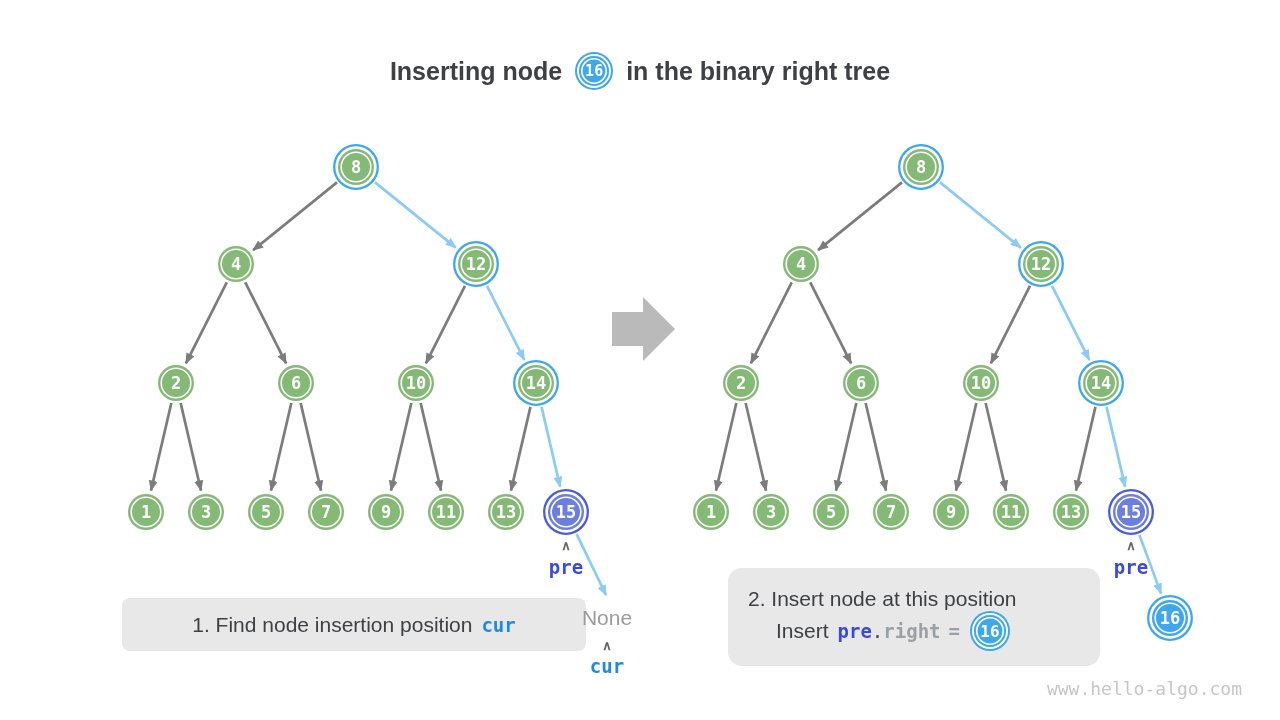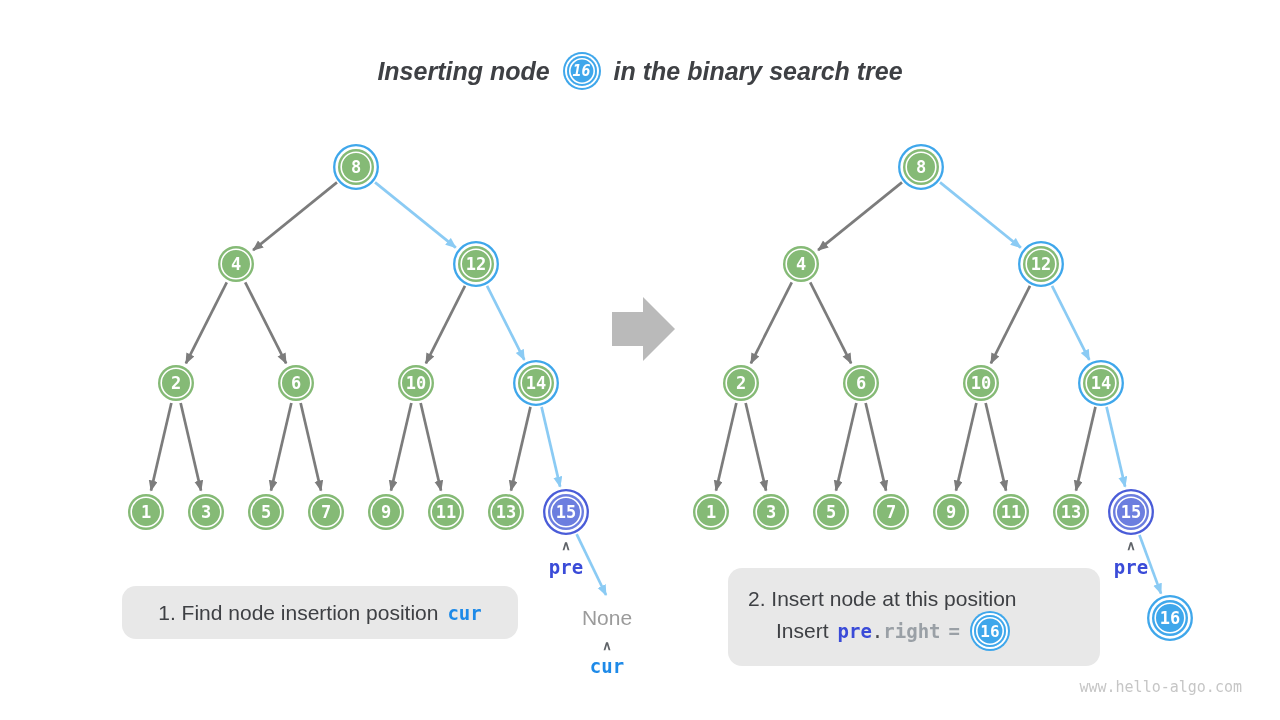--- a/index.html
+++ b/index.html
@@ -6,61 +6,61 @@
     --green:#85BA76; --azure:#3FA7EB; --edge-blue:#8BCBF4; --edge-gray:#7C7C7C;
     --purple:#6C7EDF; --purple-ring:#4A5CD8; --pre-blue:#3A4BD8; --cur-blue:#1E8AE8;
     --dark:#3E4044; --gray-text:#9AA0A6; --cap-bg:#E8E8E8; --wm:#C6C6C6;
   }
   *{margin:0;padding:0;box-sizing:border-box;}
   html,body{background:#fff;}
   .canvas{position:relative;width:1280px;height:720px;background:#ffffff;overflow:hidden;
           font-family:"Liberation Sans",sans-serif;}
   .title-row{position:absolute;top:49px;left:0;width:1280px;height:44px;
              display:flex;align-items:center;justify-content:center;gap:13px;
-             font-size:25px;font-weight:600;color:var(--dark);font-style:italic;}
+             font-size:25px;font-weight:600;color:var(--dark);}
   .badge{display:inline-flex;align-items:center;justify-content:center;border-radius:50%;
          background:var(--azure);color:#fff;font-family:"DejaVu Sans Mono",monospace;font-weight:700;
          box-shadow:0 0 0 2px #fff,0 0 0 4px var(--azure),
                     inset 0 0 0 2px var(--azure),inset 0 0 0 3.6px #fff;}
   .badge-title{width:30px;height:30px;font-size:15px;margin:0 4px;}
   .badge-caption{width:32px;height:32px;font-size:16px;margin-left:14px;}
   #diagram{position:absolute;left:0;top:0;}
   .caption{position:absolute;background:var(--cap-bg);color:var(--dark);}
-  .caption1{left:122px;top:586px;width:396px;height:53px;border-radius:14px;
+  .caption1{left:122px;top:598px;width:464px;height:53px;border-radius:8px;
             display:flex;align-items:center;justify-content:center;font-size:21px;font-weight:500;}
   .caption2{left:728px;top:568px;width:372px;height:98px;border-radius:14px;
             display:flex;flex-direction:column;justify-content:center;gap:4px;
             padding:6px 16px;font-size:21px;font-weight:500;}
   .cap2-line1{padding-left:4px;}
   .cap2-line2{padding-left:32px;display:flex;align-items:center;}
   .code{font-family:"DejaVu Sans Mono",monospace;font-weight:700;font-size:19px;}
   .code.cur{color:var(--cur-blue);margin-left:9px;}
   .code.pre{color:var(--pre-blue);margin-left:9px;}
   .code.dark{color:#4A4A4E;font-weight:400;}
   .code.gray{color:var(--gray-text);font-weight:700;}
   .code.eq{margin-left:8px;}
   .lbl{position:absolute;transform:translate(-50%,-50%);white-space:nowrap;line-height:1;}
   .lbl-pre{font-family:"DejaVu Sans Mono",monospace;font-weight:700;font-size:19px;color:var(--pre-blue);}
   .lbl-cur{font-family:"DejaVu Sans Mono",monospace;font-weight:700;font-size:19px;color:var(--cur-blue);}
   .lbl-none{font-size:21px;color:#9B9B9B;}
   .lbl-caret{font-size:13px;font-weight:700;color:#5F6368;}
   .watermark{position:absolute;top:678px;right:38px;font-family:"DejaVu Sans Mono",monospace;
-             font-size:15px;color:var(--wm);}
+             font-size:18px;color:var(--wm);}
 </style>
 </head>
 <body>
 
 <div class="canvas">
 
   <div class="title-row">
     <span>Inserting node</span>
     <span class="badge badge-title">
         <span>16</span>
       </span>
-    <span>in the binary search tree</span>
+    <span>in the binary right tree</span>
   </div>
 
   <svg id="diagram" width="1280" height="720" viewBox="0 0 1280 720">
     <defs>
       <marker id="m-gray" markerUnits="userSpaceOnUse" markerWidth="13" markerHeight="11" refX="10" refY="4.5" orient="auto">
         <path d="M0,0 L11,4.5 L0,9 Z" fill="#7C7C7C"></path>
       </marker>
       <marker id="m-blue" markerUnits="userSpaceOnUse" markerWidth="13" markerHeight="11" refX="10" refY="4.5" orient="auto">
         <path d="M0,0 L11,4.5 L0,9 Z" fill="#8BCBF4"></path>
       </marker>

